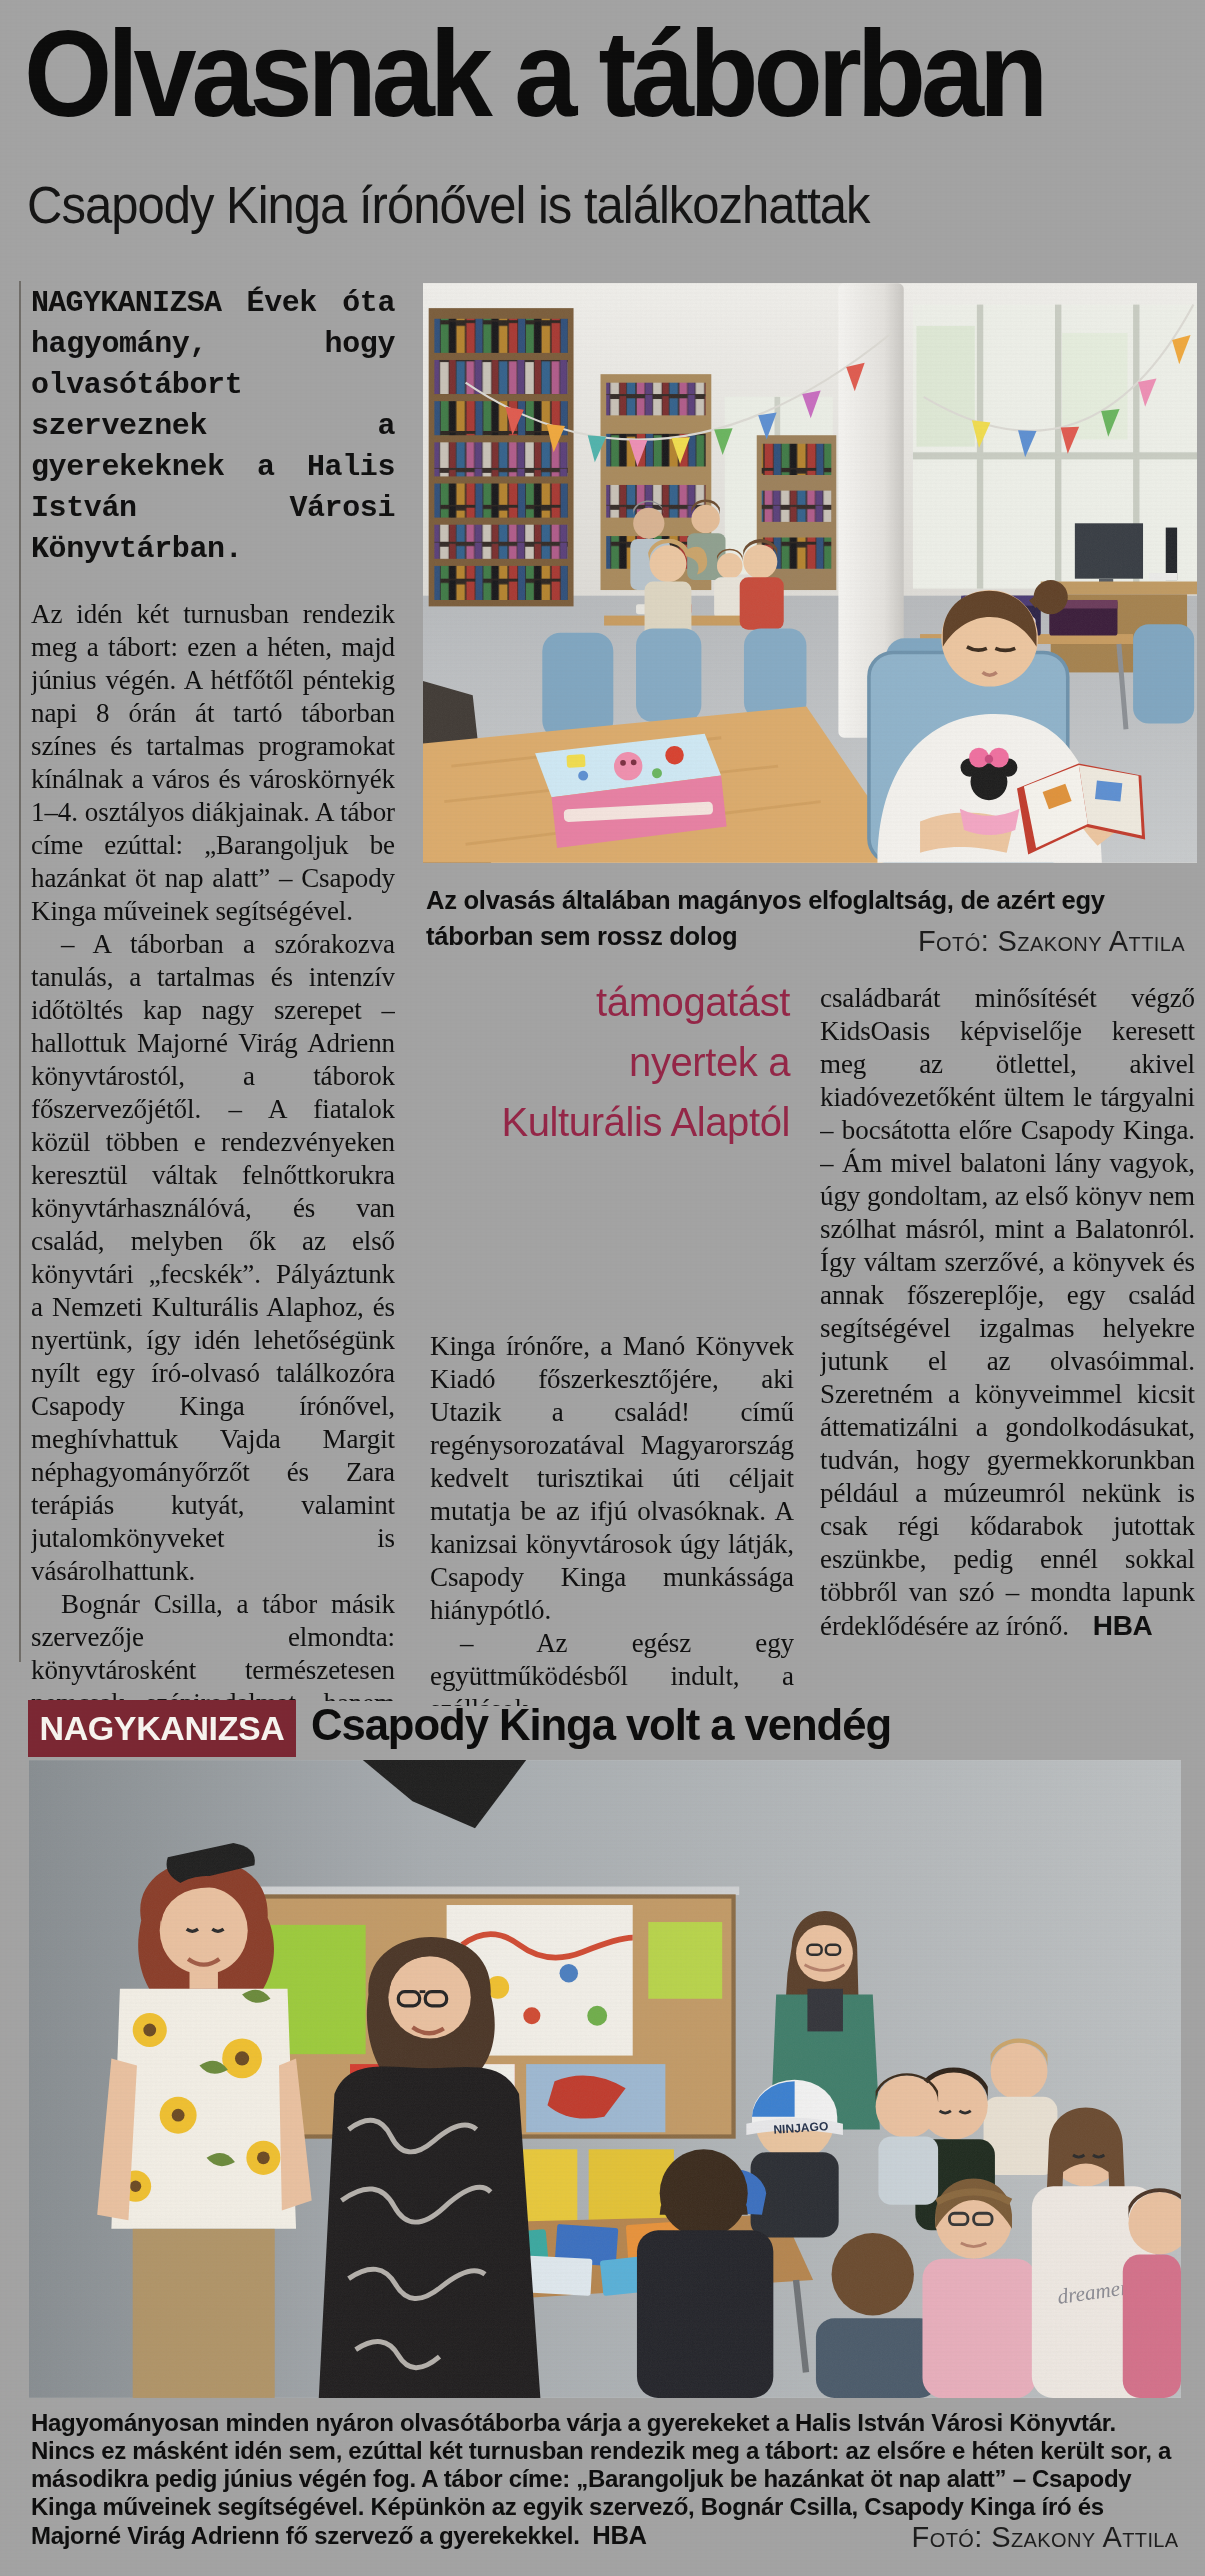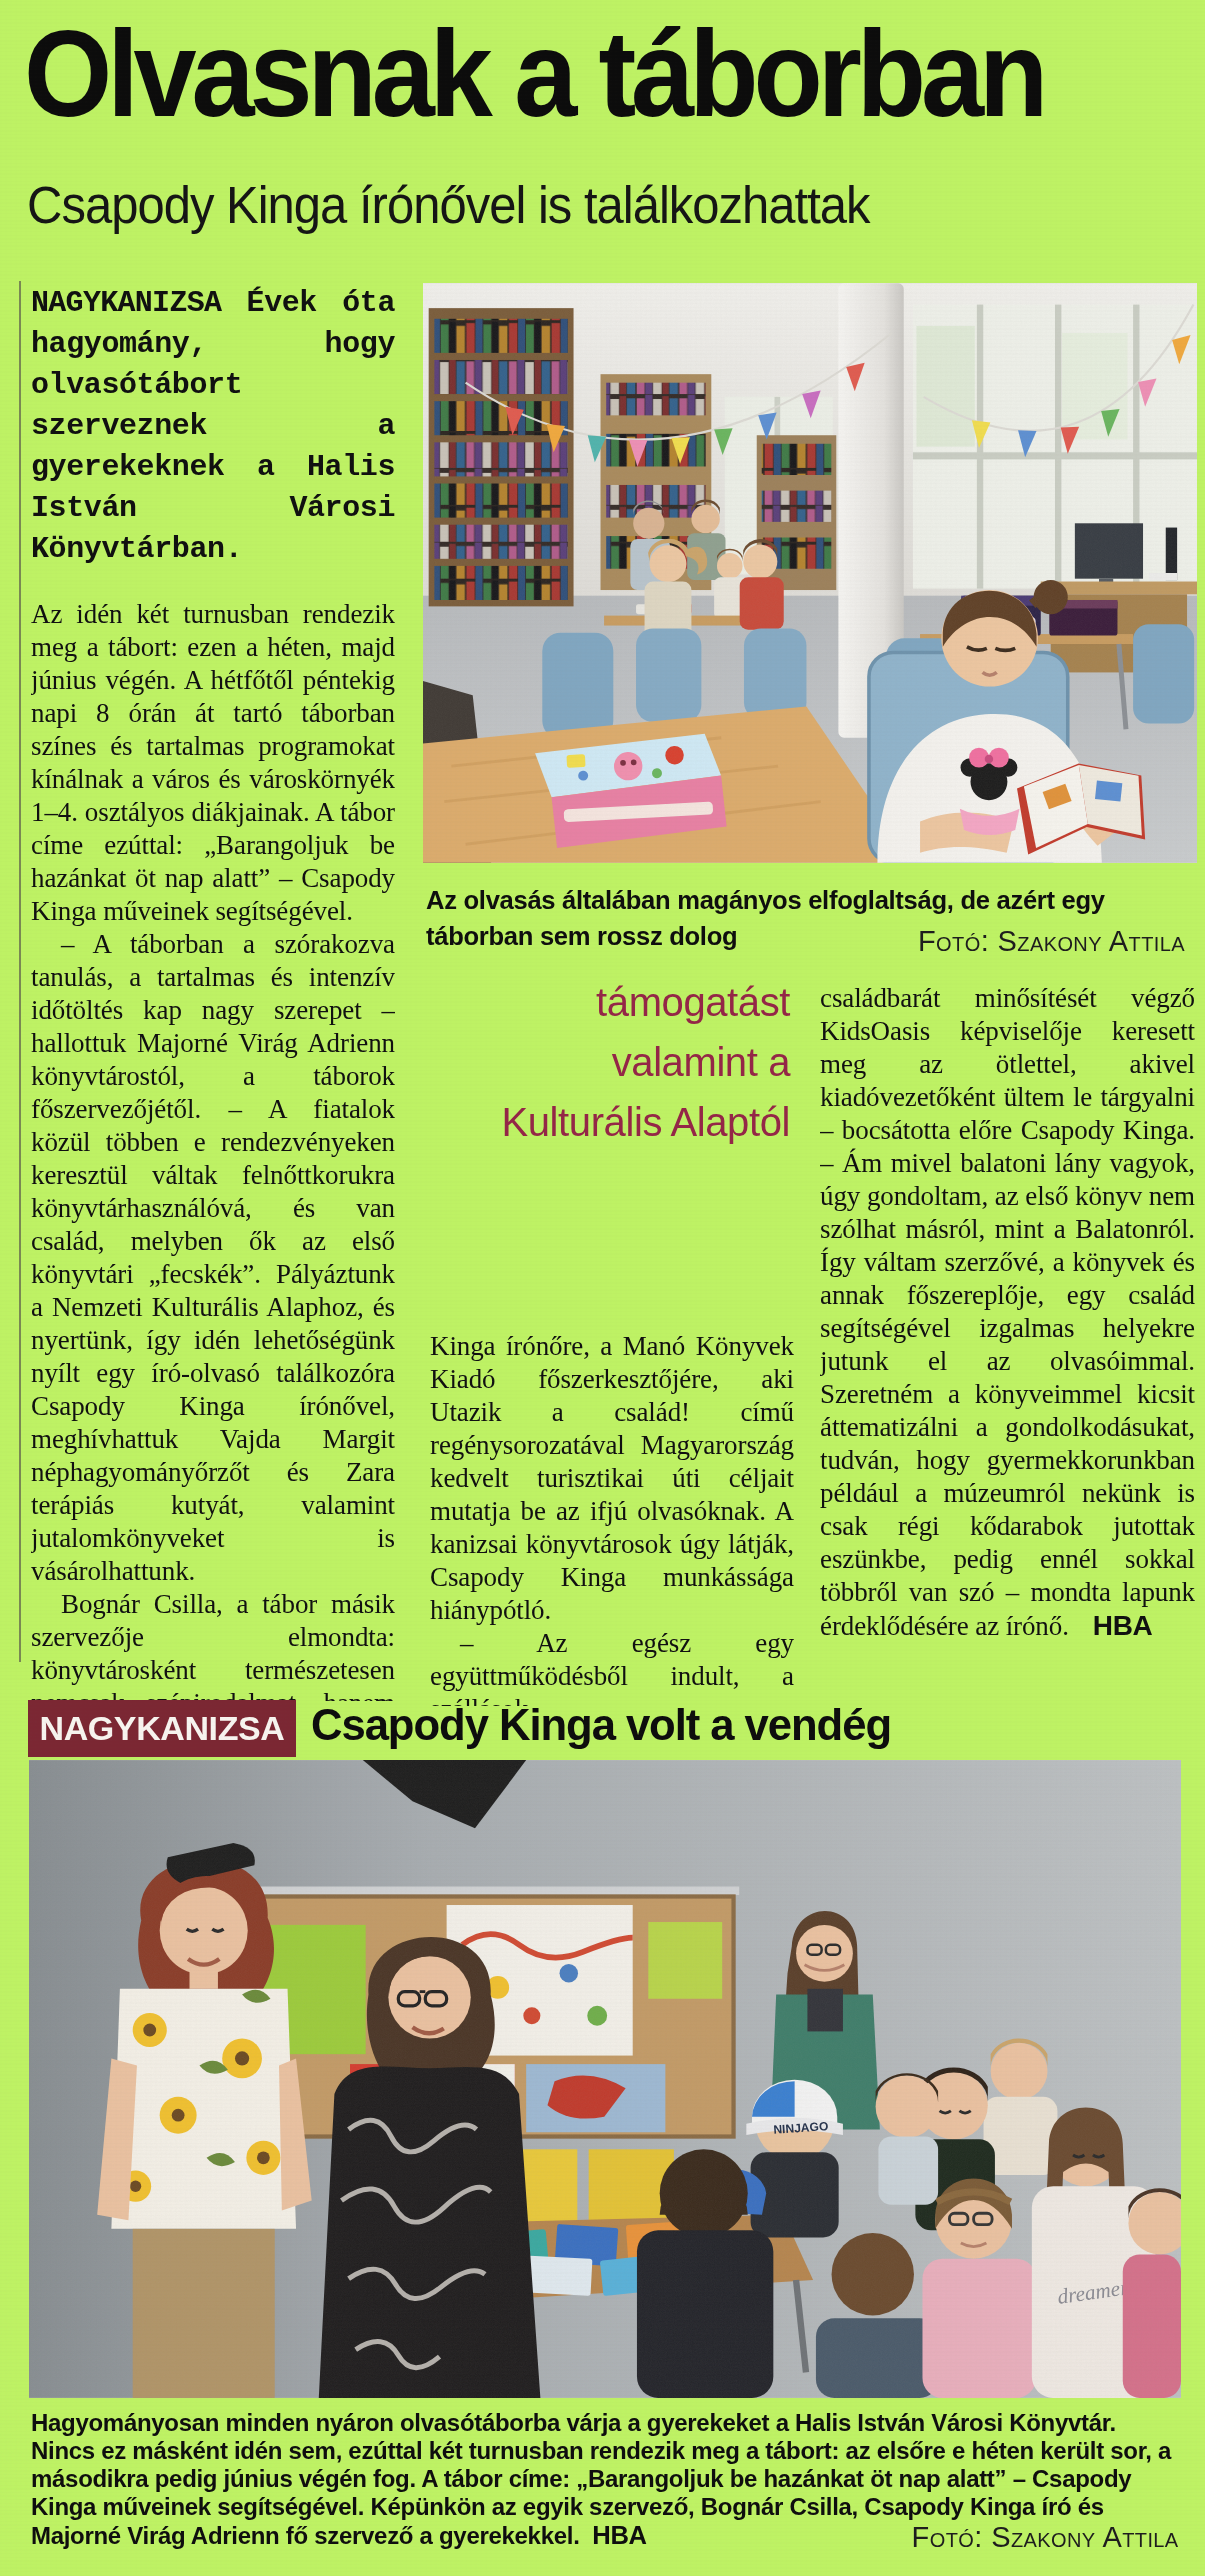--- a/index.html
+++ b/index.html
@@ -1,16 +1,16 @@
 <!DOCTYPE html>
 <html lang="hu" style="font-size:11.4px"><head>
 <meta charset="utf-8">
 <style>
   html,body{margin:0;padding:0;background:#e9e7e2;}
-  #page{position:relative;width:1206px;height:2576px;margin:0 auto;background:#bef264;
+  #page{position:relative;width:1206px;height:2576px;margin:0 auto;background:#a3a3a3;
         font-family:"Liberation Serif", serif;color:#101010;overflow:hidden;}
   #page::after{content:"";position:absolute;inset:0;pointer-events:none;opacity:.5;
     background:repeating-linear-gradient(0deg, rgba(120,110,100,.025) 0 1.4px, transparent 1.4px 3.6px),
                repeating-linear-gradient(90deg, rgba(120,110,100,.02) 0 2.1px, transparent 2.1px 5px);}
   .abs{position:absolute;}
   .rule{background:#55504a;opacity:.65;}
   
   .headline{left:24px;top:10px;width:1165px;font-family:"Liberation Sans",sans-serif;
     font-weight:700;font-size:122px;line-height:1.05;letter-spacing:-.045em;color:#0c0c0c;
     transform:scaleX(.93);transform-origin:left top;white-space:nowrap;margin:0;}
@@ -271,21 +271,21 @@
     </svg>
   </figure>
 
   <div class="abs cutline cutline-top">
     <span>Az olvasás általában magányos elfoglaltság, de azért egy táborban sem rossz dolog</span>
     <span class="credit">Fotó: Szakony Attila</span>
   </div>
 
   <div class="abs pullquote">
     <div>támogatást</div>
-    <div>valamint a</div>
+    <div>nyertek a</div>
     <div>Kulturális Alaptól</div>
   </div>
 
   <div class="abs col col-mid">
     <p>Kinga írónőre, a Manó Könyvek Kiadó főszerkesztőjére, aki Utazik a család! című regénysorozatával Magyarország kedvelt turisztikai úti céljait mutatja be az ifjú olvasóknak. A kanizsai könyvtárosok úgy látják, Csapody Kinga munkássága hiánypótló.</p>
     <p class="indent">– Az egész egy együttműködésből indult, a szállások</p>
   </div>
 
   <div class="abs col col-right">
     <p><span>családbarát minősítését végző KidsOasis képviselője keresett meg az ötlettel, akivel kiadóvezetőként ültem le tárgyalni – bocsátotta előre Csapody Kinga. – Ám mivel balatoni lány vagyok, úgy gondoltam, az első könyv nem szólhat másról, mint a Balatonról. Így váltam szerzővé, a könyvek és annak főszereplője, egy család segítségével izgalmas helyekre jutunk el az olvasóimmal. Szeretném a könyveimmel kicsit áttematizálni a gondolkodásukat, tudván, hogy gyermekkorunkban például a múzeumról nekünk is csak régi kődarabok jutottak eszünkbe, pedig ennél sokkal többről van szó – mondta lapunk érdeklődésére az írónő.</span><b class="byline">HBA</b></p>

